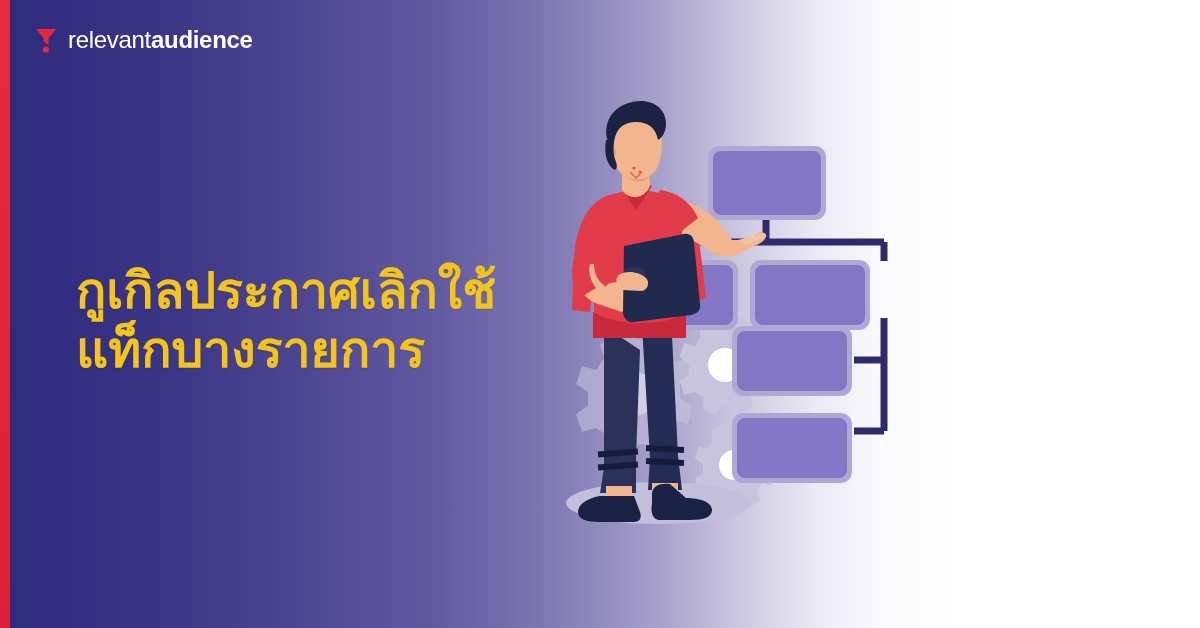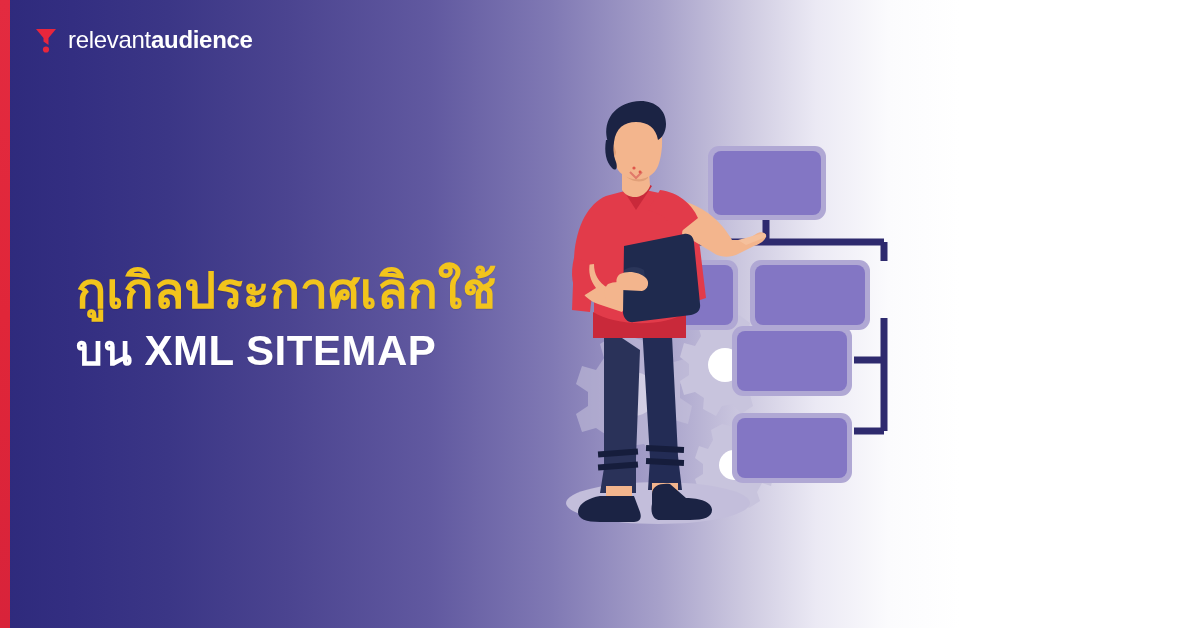--- a/index.html
+++ b/index.html
@@ -125,21 +125,21 @@
       <path d="M2 2 L22 2 L14.5 11 L14.5 18 L9.5 14.5 L9.5 11 Z" fill="#e8263c"></path>
       <circle cx="12" cy="22.5" r="3.1" fill="#e8263c"></circle>
     </svg>
     <div class="logo-text">
       <span class="light">relevant</span><span class="bold">audience</span>
     </div>
   </div>
 
   <div class="headline">
     <div class="headline-line">กูเกิลประกาศเลิกใช้</div>
-    <div class="headline-sub">บน XML SITEMAP</div>
+    <div class="headline-line">แท็กบางรายการ</div>
   </div>
 
   <div class="illustration">
     <svg viewBox="0 0 430 450">
 
       <g fill="#c8c4dd">
 
         <g opacity="0.55" transform="translate(68,300)">
           <path d="M0,-62 L14,-58 L24,-68 L38,-58 L34,-44 L46,-36 L60,-40 L64,-22
                    L52,-14 L52,0 L64,8 L60,26 L46,22 L38,34 L42,48 L26,58 L16,46

